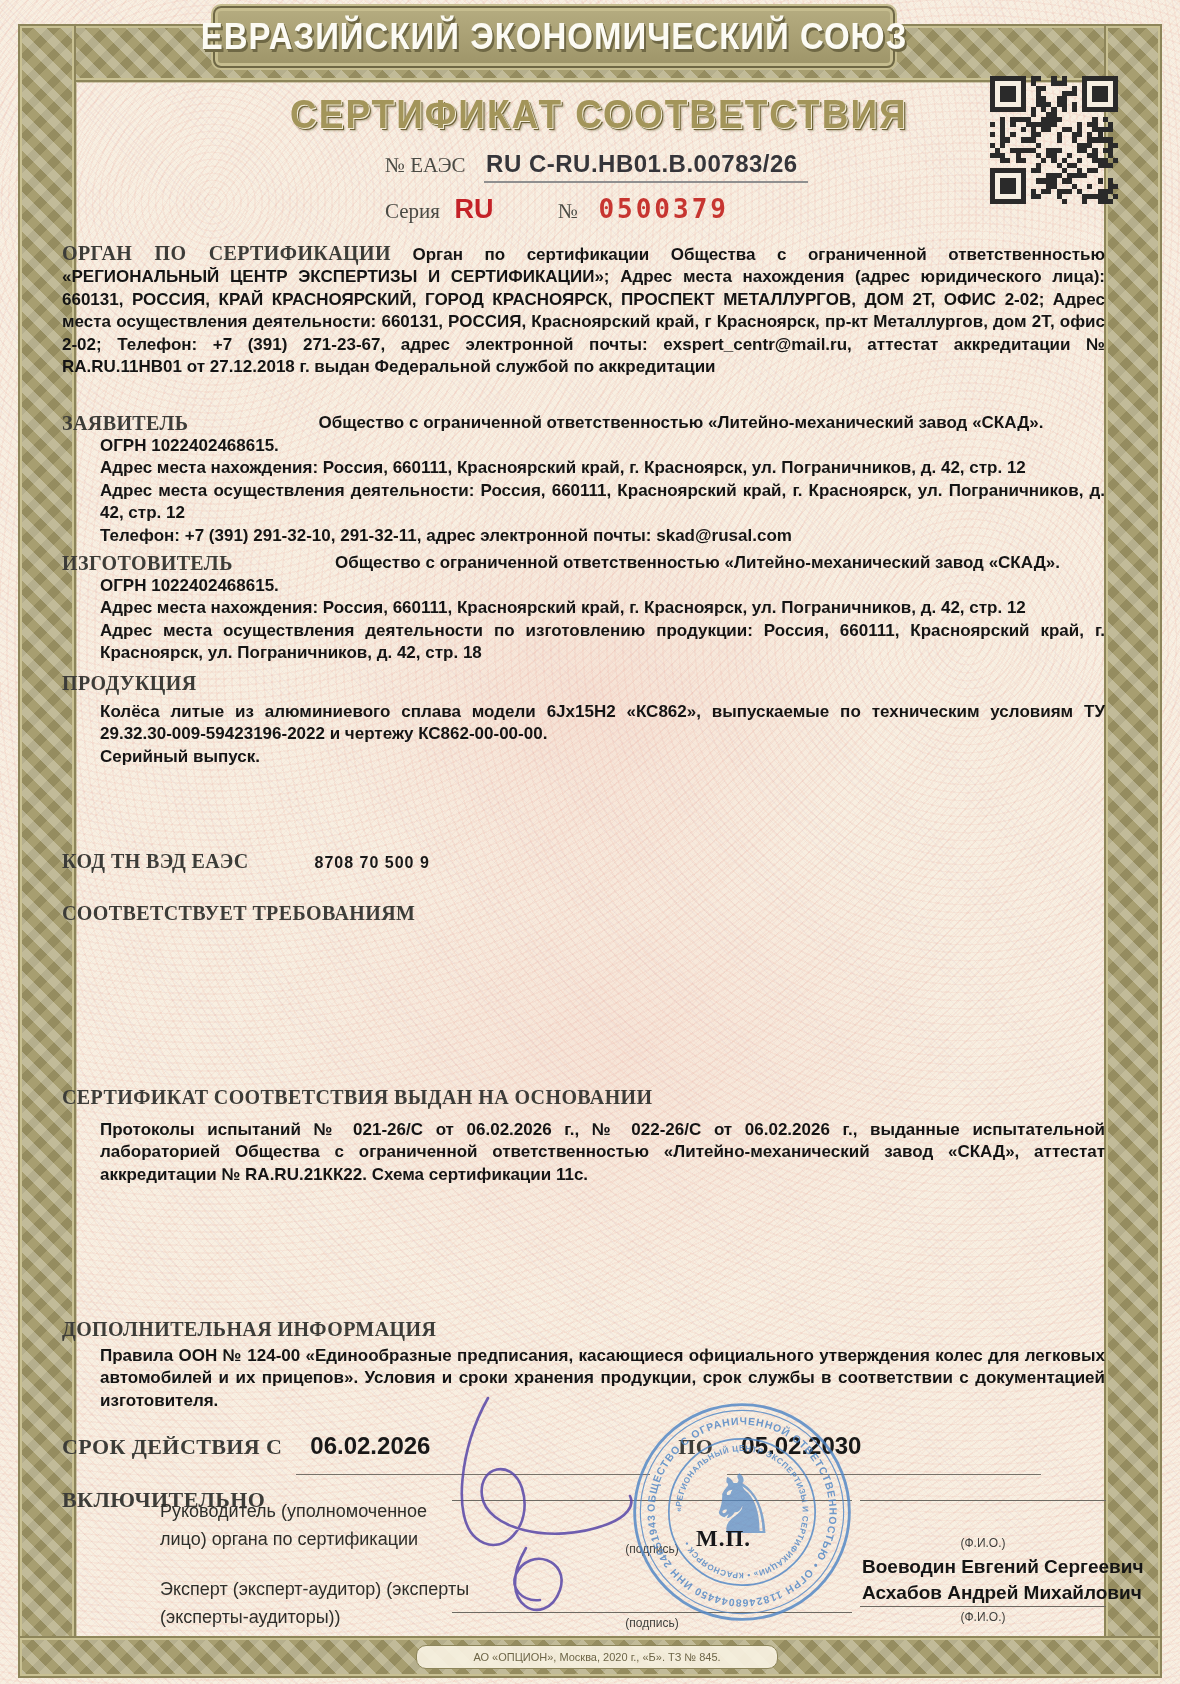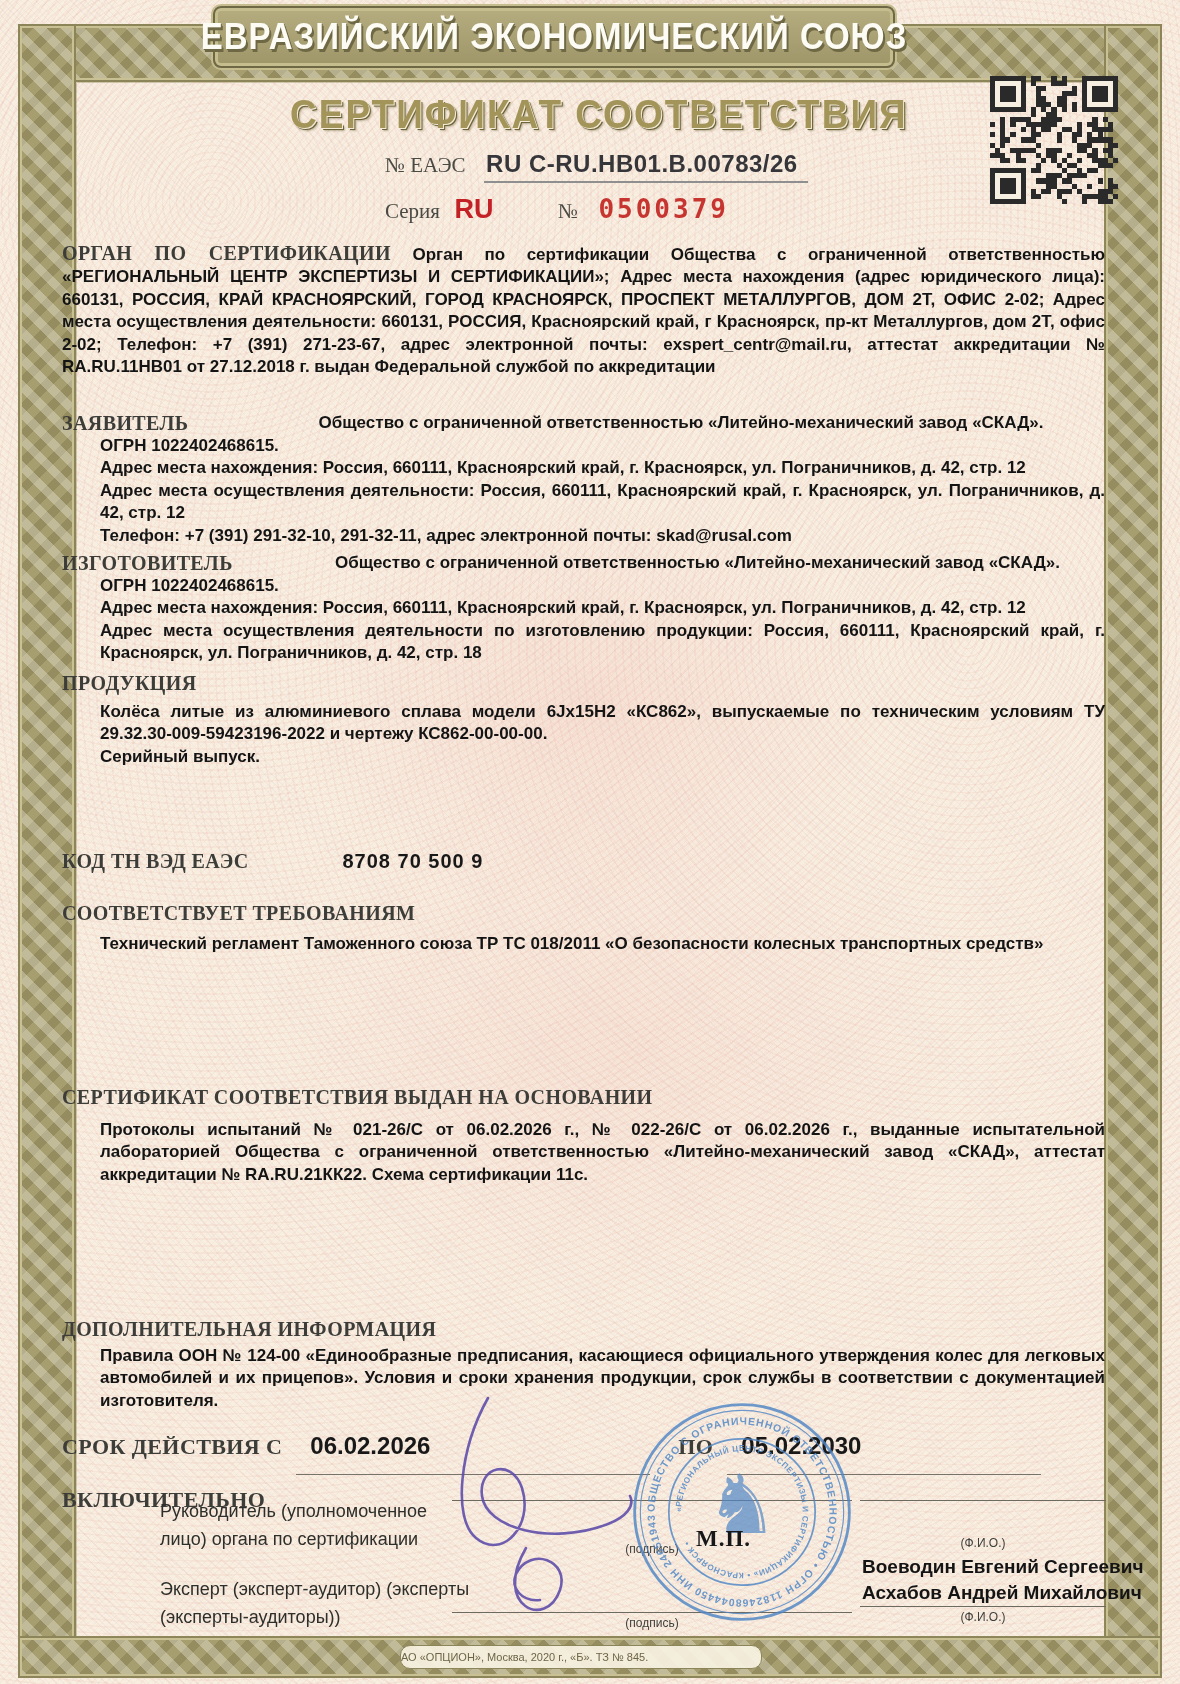--- a/index.html
+++ b/index.html
@@ -50,37 +50,37 @@
   .sec{position:absolute;left:62px;width:1043px;}
   .h-serif{font-family:"Liberation Serif", serif;font-weight:700;font-size:20px;
     letter-spacing:.4px;color:#3c3c38;}
   .body-t{font-weight:700;font-size:17px;line-height:1.32;color:#141414;text-align:justify;}
   .indent{padding-left:38px;}
   .flow p{margin:0;}
   .lead-row{display:flex;}
   .lead-row .h-serif{flex:0 0 auto;}
   .lead-row .body-t{flex:1 1 auto;}
   .tn-row{display:flex;align-items:baseline;}
-  .tn-code{margin-left:66px;font-weight:700;font-size:20px;letter-spacing:1px;}
+  .tn-code{margin-left:66px;font-weight:700;font-size:16px;letter-spacing:1px;}
   .validity .vrow{display:flex;align-items:baseline;}
   .date-u{display:inline-block;border-bottom:1.5px solid #77726a;text-align:left;
     font-weight:700;font-size:24px;padding:0 0 14px 14px;}
   
   .role{position:absolute;font-family:Liberation Sans, sans-serif;font-size:18px;color:#2e2e2a;line-height:1.55;}
   .sigline{position:absolute;border-bottom:1.5px solid #6d6a62;}
   .caption{position:absolute;font-size:12px;color:#3f3f3c;text-align:center;}
   .person{position:absolute;font-weight:700;font-size:19px;color:#141414;white-space:nowrap;}
   .mp{position:absolute;left:696px;top:1526px;font-family:"Liberation Serif", serif;
     font-weight:700;font-size:23px;letter-spacing:1px;color:#17171a;z-index:8;}
   .stamp{position:absolute;left:628px;top:1398px;width:228px;height:228px;opacity:.82;z-index:6;}
   .autograph{position:absolute;left:430px;top:1378px;width:370px;height:250px;z-index:7;}
   
-  .plaque{position:absolute;left:400px;top:1645px;width:360px;height:22px;z-index:6;
+  .plaque{position:absolute;left:416px;top:1645px;width:360px;height:22px;z-index:6;
     background:rgba(248,242,226,.92);border:1px solid #8d855a;border-radius:10px;
-    display:flex;align-items:center;}
+    display:flex;align-items:center;justify-content:center;}
   .plaque span{font-size:11px;color:#6d6547;white-space:nowrap;}
 </style>
 </head>
 <body>
 
 <div class="page">
 
   <div class="bord bord-top"></div>
   <div class="bord bord-left"></div>
   <div class="bord bord-right"></div>
@@ -339,28 +339,27 @@
     <div class="body-t indent" style="text-align:left;">Адрес места нахождения: Россия, 660111, Красноярский край, г. Красноярск, ул. Пограничников, д. 42, стр. 12</div>
     <div class="body-t indent">Адрес места осуществления деятельности по изготовлению продукции: Россия, 660111, Красноярский край, г. Красноярск, ул. Пограничников, д. 42, стр. 18</div>
   </div>
 
   <div class="sec" style="top:672px;">
     <div class="h-serif">ПРОДУКЦИЯ</div>
     <div class="body-t indent" style="margin-top:6px;">Колёса литые из алюминиевого сплава модели 6Jx15H2 «КС862», выпускаемые по техническим условиям ТУ 29.32.30-009-59423196-2022 и чертежу КС862-00-00-00.</div>
     <div class="body-t indent" style="text-align:left;">Серийный выпуск.</div>
   </div>
 
-  <div class="sec tn-row" style="top:850px;gap:28px;">
+  <div class="sec tn-row" style="top:850px;">
     <span class="h-serif">КОД ТН ВЭД ЕАЭС</span>
     <span class="tn-code">8708 70 500 9</span>
   </div>
 
   <div class="sec" style="top:902px;">
     <div class="h-serif">СООТВЕТСТВУЕТ ТРЕБОВАНИЯМ</div>
-    <div class="body-t indent" style="margin-top:8px;">Технический регламент Таможенного союза ТР ТС 018/2011 «О безопасности колесных транспортных средств»</div>
   </div>
 
   <div class="sec" style="top:1086px;">
     <div class="h-serif">СЕРТИФИКАТ СООТВЕТСТВИЯ  ВЫДАН НА ОСНОВАНИИ</div>
     <div class="body-t indent" style="margin-top:10px;">Протоколы испытаний № 021-26/С от 06.02.2026 г., № 022-26/С от 06.02.2026 г., выданные испытательной лабораторией Общества с ограниченной ответственностью «Литейно-механический завод «СКАД», аттестат аккредитации № RA.RU.21КК22. Схема сертификации 11с.</div>
   </div>
 
   <div class="sec" style="top:1318px;">
     <div class="h-serif">ДОПОЛНИТЕЛЬНАЯ ИНФОРМАЦИЯ</div>
     <div class="body-t indent" style="margin-top:4px;">Правила ООН № 124-00 «Единообразные предписания, касающиеся официального утверждения колес для легковых автомобилей и их прицепов». Условия и сроки хранения продукции, срок службы в соответствии с документацией изготовителя.</div>

